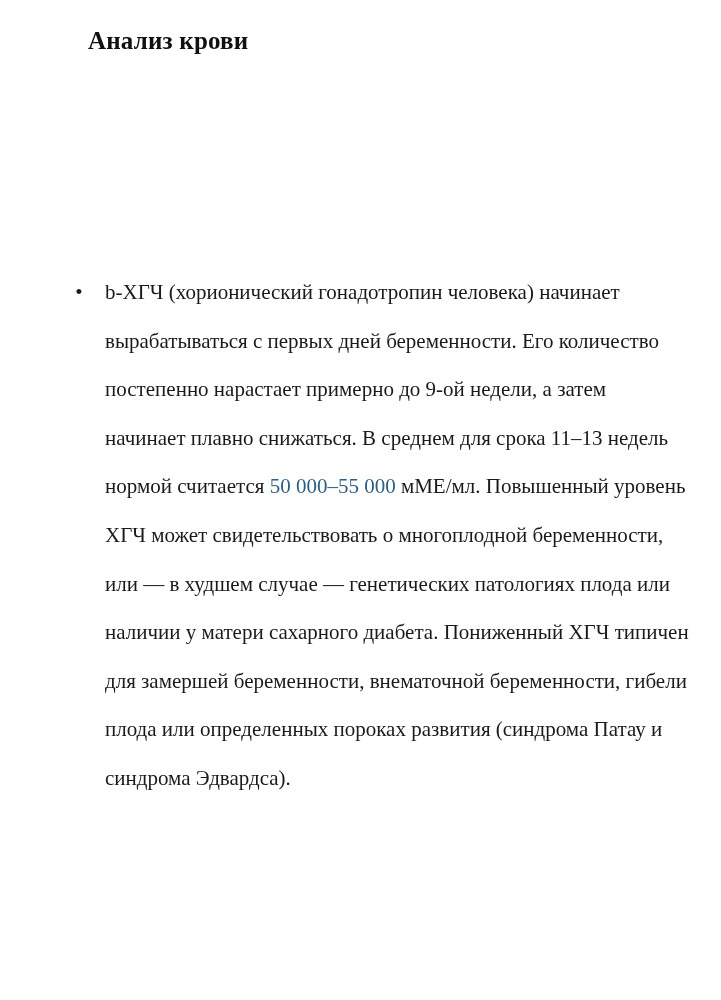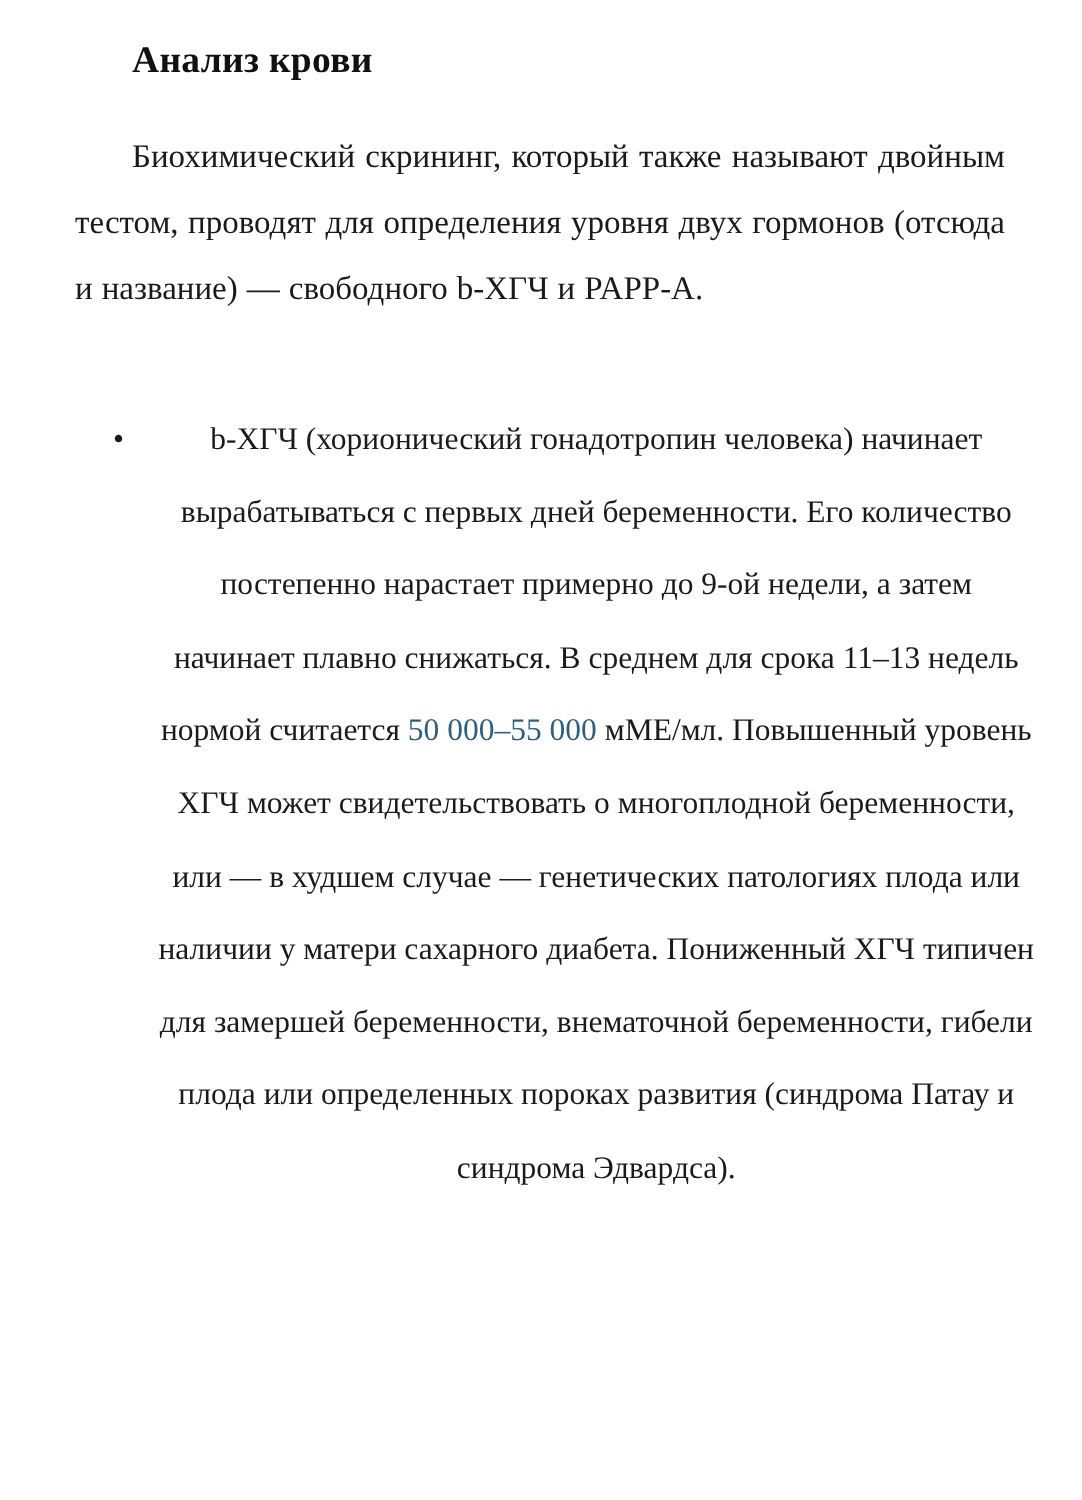--- a/index.html
+++ b/index.html
@@ -86,38 +86,36 @@
     width: 14px;
     line-height: 48.6px;
     font-size: 21px;
     color: #1a1a1a;
     text-align: center;
     user-select: none;
   }
 
   .bullet-text {
     display: block;
-    text-align: center;
   }
 
   
   .value-highlight {
     color: #2e5f80;
   }
 
   .nb { white-space: nowrap; }
 </style>
 </head>
 <body>
 
 <div class="page">
 
   <h1 class="doc-heading">Анализ крови</h1>
 
-  <p class="intro-paragraph">Биохимический скрининг, который также называют двойным тестом, проводят для определения уровня двух гормонов (отсюда и название) — свободного b-ХГЧ и PAPP-A.</p>
 
   <ul class="bullet-list">
     <li class="bullet-item">
       <span class="bullet-marker">•</span>
       <span class="bullet-text"><span>b-ХГЧ (хорионический гонадотропин человека) начинает вырабатываться с первых дней беременности. Его количество постепенно нарастает примерно до 9-ой недели, а затем начинает плавно снижаться. В среднем для срока 11–13 недель нормой считается </span><span class="value-highlight nb">50 000–55 000</span><span> мМЕ/мл. Повышенный уровень ХГЧ может свидетельствовать о многоплодной беременности, или — в худшем случае — генетических патологиях плода или наличии у матери сахарного диабета. Пониженный ХГЧ типичен для замершей беременности, внематочной беременности, гибели плода или определенных пороках развития (синдрома Патау и синдрома Эдвардса).</span></span>
     </li>
   </ul>
 
 </div>
 

